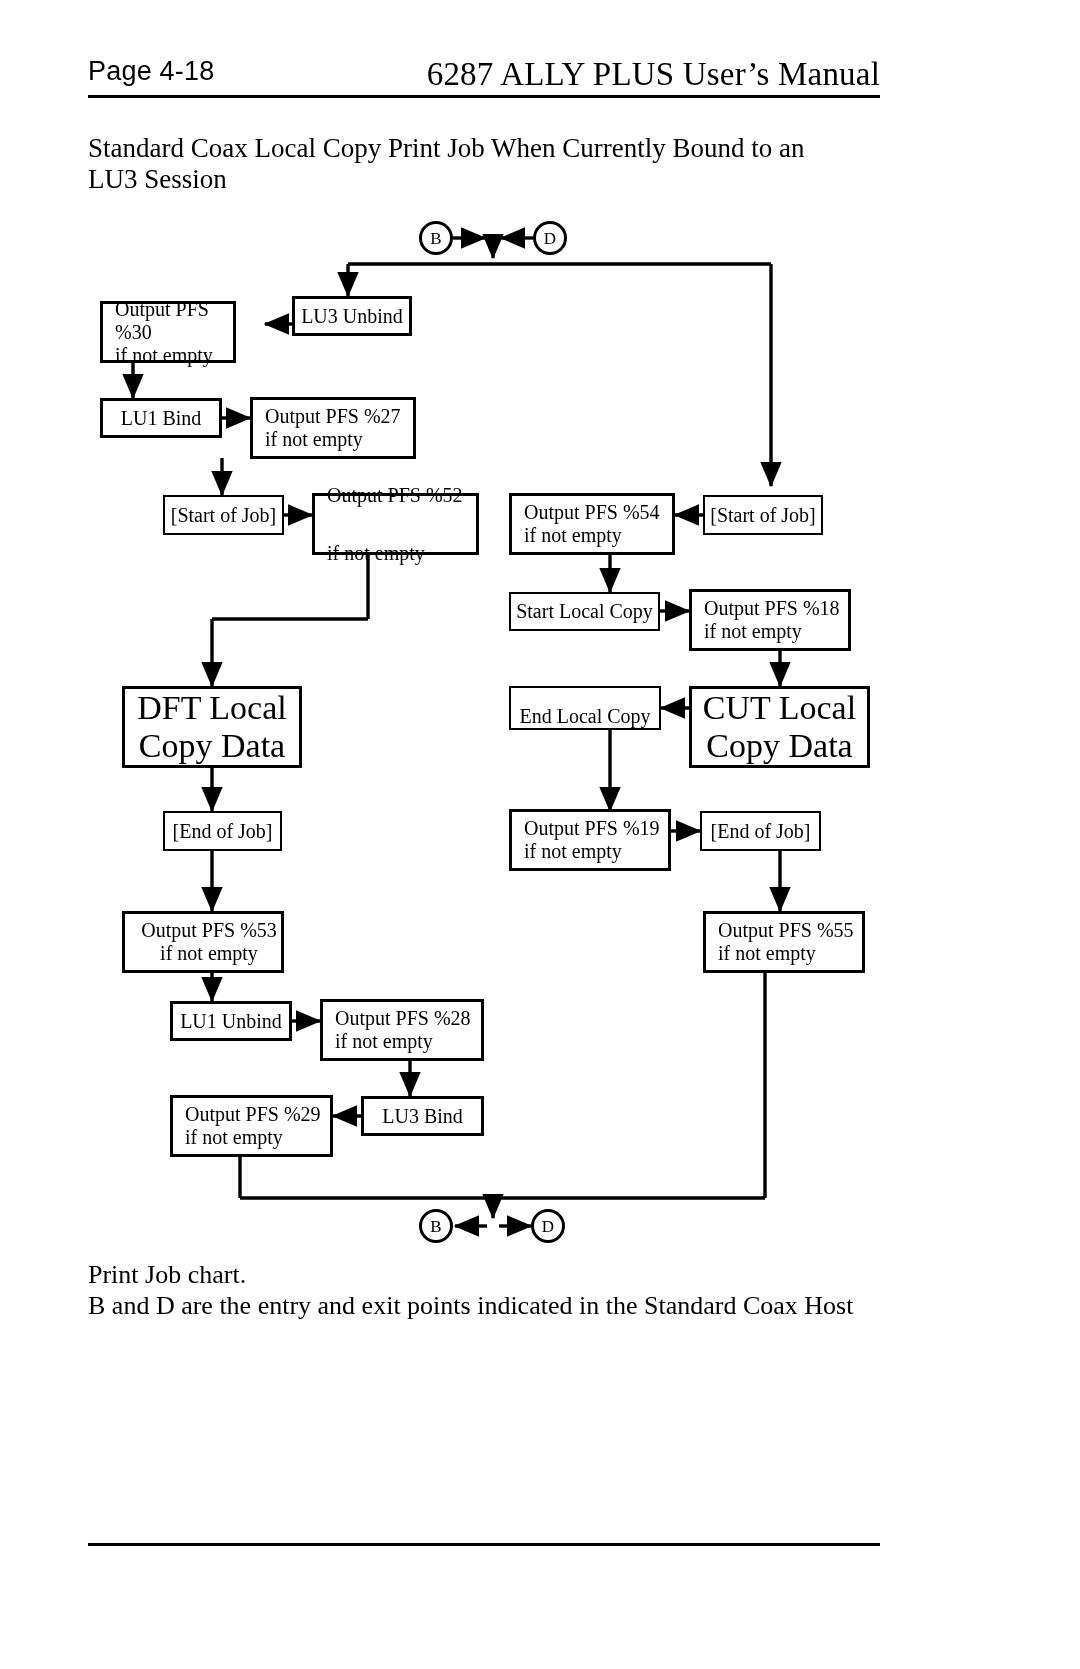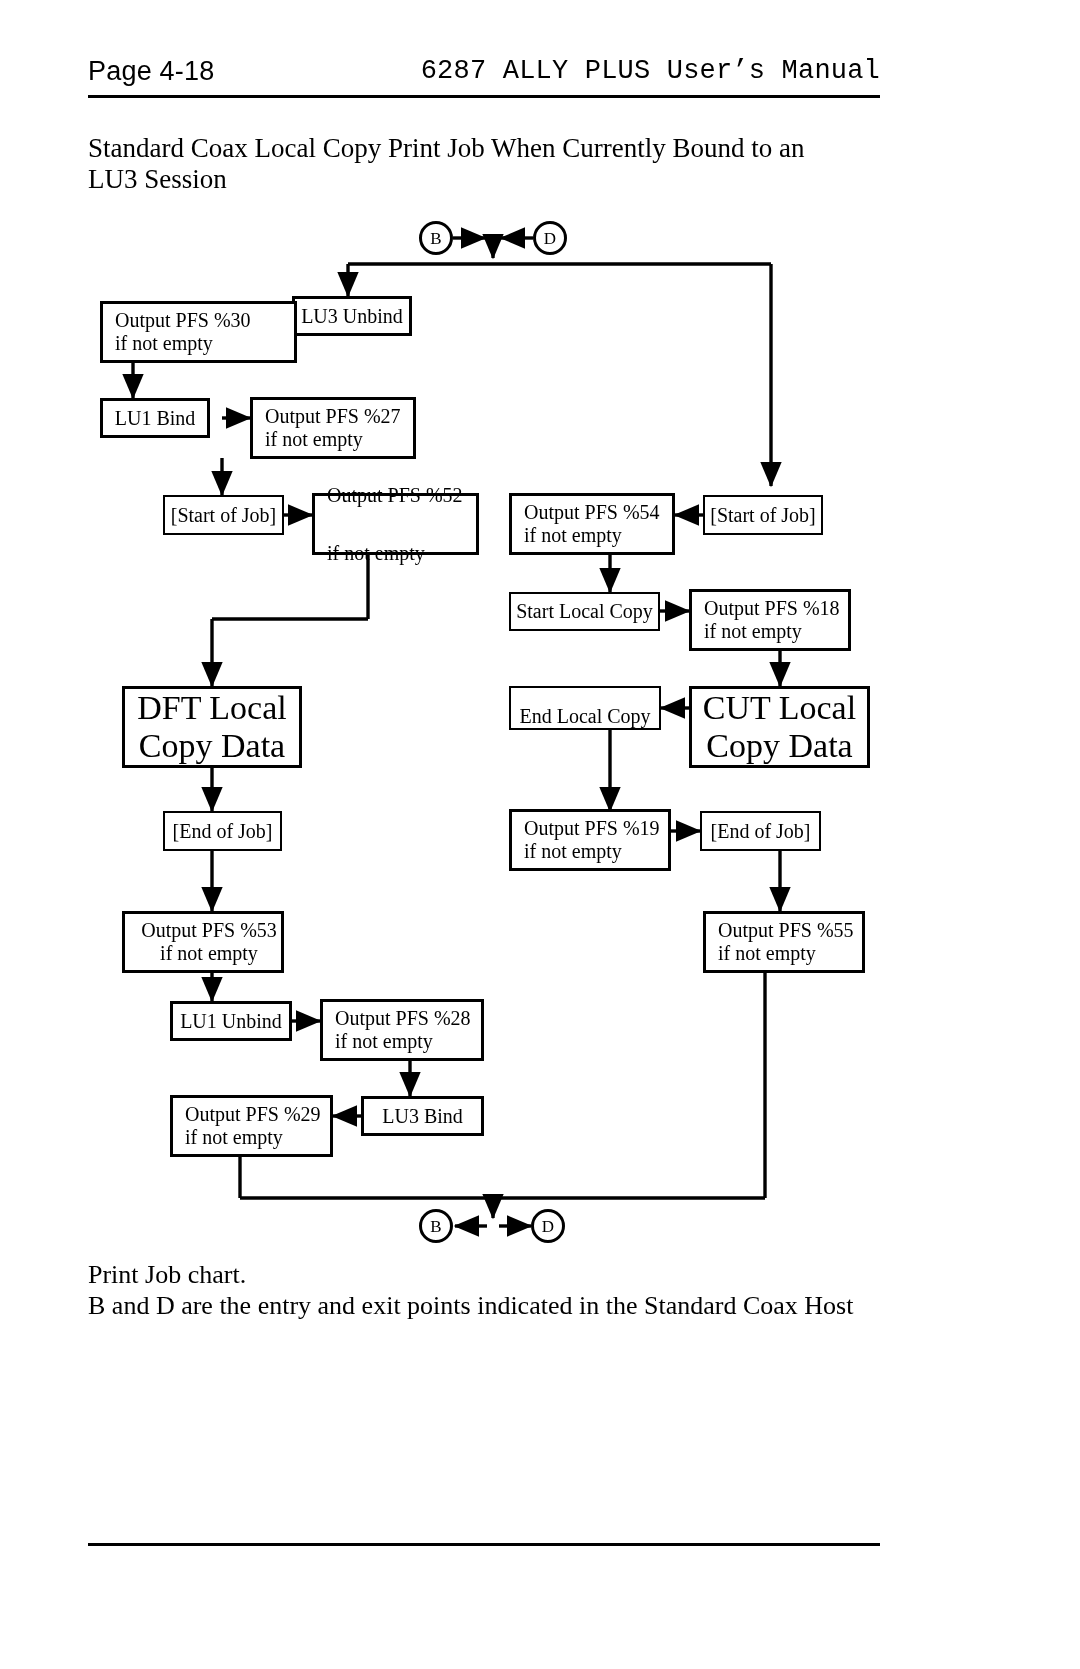--- a/index.html
+++ b/index.html
@@ -2,21 +2,21 @@
 <html><head>
 <meta charset="utf-8">
 <style>
   html,body{margin:0;padding:0;background:#ffffff;}
   body{width:1080px;height:1669px;position:relative;font-family:"Liberation Serif",serif;color:#000;}
   .page{position:absolute;left:0;top:0;width:1080px;height:1669px;}
 
   
   .hdr{position:absolute;left:88px;top:56px;width:792px;height:40px;}
   .hdr-left{position:absolute;left:0;top:0;font-family:"Liberation Sans",sans-serif;font-size:27px;letter-spacing:.2px;}
-  .hdr-right{position:absolute;right:0;top:0;font-family:Liberation Mono, monospace;font-size:27px;letter-spacing:.2px;white-space:nowrap;}
+  .hdr-right{position:absolute;right:0;top:0;font-family:Liberation Serif, serif;font-size:33px;letter-spacing:.2px;white-space:nowrap;}
   .hdr-rule{position:absolute;left:88px;top:95px;width:792px;height:3px;background:#000;}
 
   
   .sect{position:absolute;left:88px;top:133px;width:742px;font-size:27px;line-height:31px;text-align:justify;}
   .sect .l2{text-align:left;}
 
   
   .caption{position:absolute;left:88px;top:1259px;width:790px;font-size:26px;line-height:31px;}
 
   .footrule{position:absolute;left:88px;top:1543px;width:792px;height:3px;background:#000;}
@@ -128,26 +128,26 @@
     <div class="circ" style="left:419px;top:25px;">
       <span>B</span>
     </div>
     <div class="circ" style="left:533px;top:25px;">
       <span>D</span>
     </div>
 
     <div class="node center" style="left:292px;top:100px;width:120px;height:40px;">
       <span>LU3 Unbind</span>
     </div>
-    <div class="node left" style="left:100px;top:105px;width:197px;height:62px;">
+    <div class="node left" style="left:100px;top:105px;width:136px;height:62px;">
       <span>Output PFS %30</span>
       <span>if not empty</span>
     </div>
 
-    <div class="node center" style="left:100px;top:202px;width:110px;height:40px;">
+    <div class="node center" style="left:100px;top:202px;width:122px;height:40px;">
       <span>LU1 Bind</span>
     </div>
     <div class="node left" style="left:250px;top:201px;width:166px;height:62px;">
       <span>Output PFS %27</span>
       <span>if not empty</span>
     </div>
 
     <div class="node center thin" style="left:163px;top:299px;width:121px;height:40px;">
       <span>[Start of Job]</span>
     </div>

